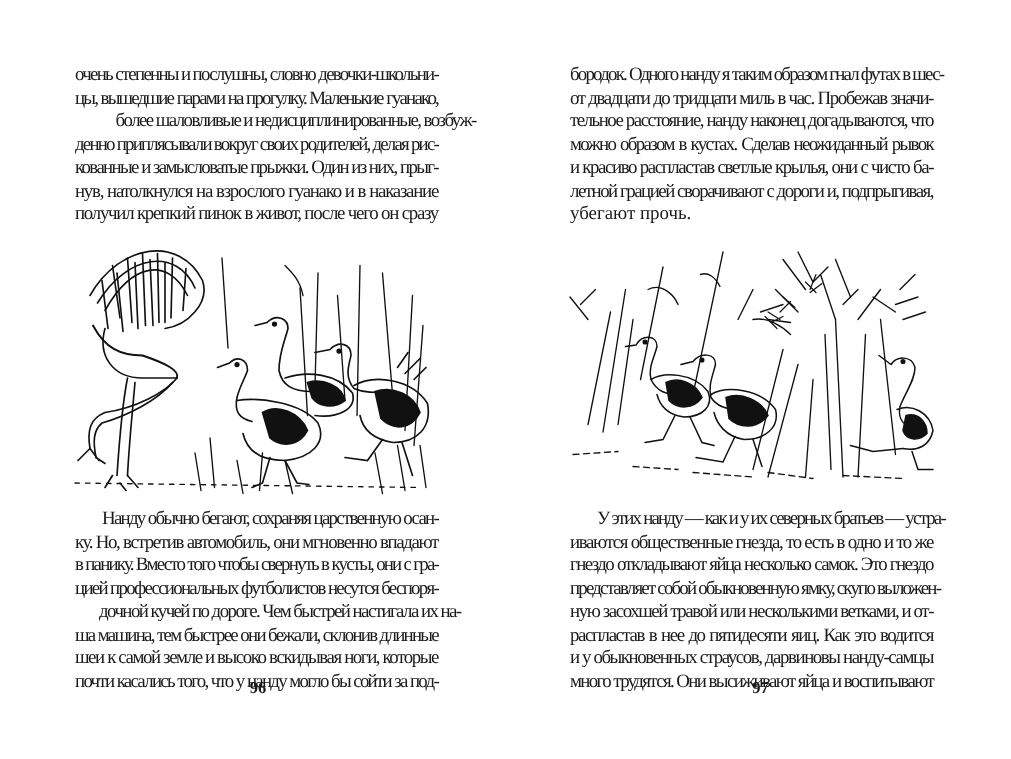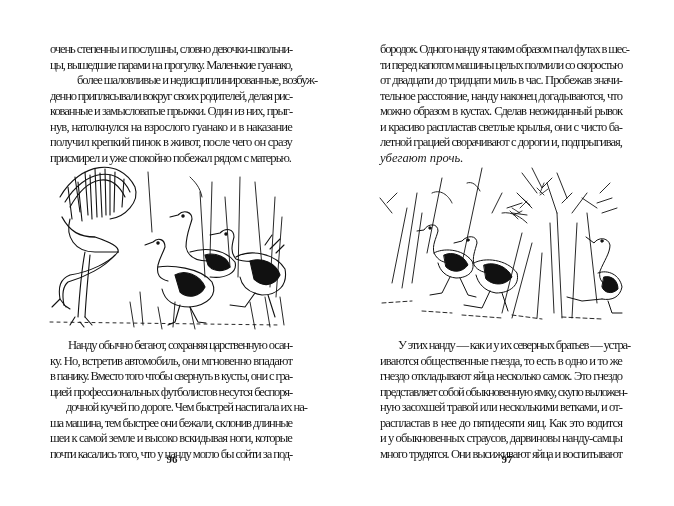--- a/index.html
+++ b/index.html
@@ -31,21 +31,20 @@
 
 <div class="page page-left">
   <div class="col col-top">
     <span class="line" style="white-space: nowrap; letter-spacing: -1.15px;">очень степенны и послушны, словно девочки-школьни-</span>
     <span class="line" style="white-space: nowrap; letter-spacing: -1.2px;">цы, вышедшие парами на прогулку. Маленькие гуанако,</span>
     <span class="line" style="white-space: nowrap; letter-spacing: -1.05px; margin-left: 27px;">более шаловливые и недисциплинированные, возбуж-</span>
     <span class="line" style="white-space: nowrap; letter-spacing: -1.2px;">денно приплясывали вокруг своих родителей, делая рис-</span>
     <span class="line" style="white-space: nowrap; letter-spacing: -1.1px;">кованные и замысловатые прыжки. Один из них, прыг-</span>
     <span class="line" style="white-space: nowrap; letter-spacing: -0.85px;">нув, натолкнулся на взрослого гуанако и в наказание</span>
     <span class="line" style="white-space: nowrap; letter-spacing: -0.85px;">получил крепкий пинок в живот, после чего он сразу</span>
-    <span class="line last" style="white-space: nowrap; letter-spacing: -1px;">присмирел и уже спокойно побежал рядом с матерью.</span>
   </div>
 
   <div class="illus">
     <svg viewBox="0 0 250 175" fill="none" stroke="#111" stroke-width="1.1" stroke-linecap="round">
 
       <g>
         <path d="M20 40 C40 5, 80 0, 95 30 C100 45, 85 60, 70 62"></path>
         <path d="M25 45 C45 12, 78 8, 90 35"></path>
         <path d="M30 50 C48 18, 72 14, 85 40"></path>
         <path d="M35 20 L40 55 M45 15 L48 58 M55 12 L57 60 M65 12 L66 58 M75 15 L74 55 M84 22 L82 50"></path>
@@ -105,27 +104,26 @@
     <span class="line" style="white-space: nowrap; letter-spacing: -0.95px;">шеи к самой земле и высоко вскидывая ноги, которые</span>
     <span class="line" style="white-space: nowrap; letter-spacing: -1.15px;">почти касались того, что у нанду могло бы сойти за под-</span>
   </div>
 
   <div class="folio">96</div>
 </div>
 
 <div class="page page-right">
   <div class="col col-top">
     <span class="line" style="white-space: nowrap; letter-spacing: -1.2px;">бородок. Одного нанду я таким образом гнал футах в шес-</span>
-    <span class="line" style="white-space: nowrap; letter-spacing: -1.2px;">ти перед капотом машины целых полмили со скоростью</span>
     <span class="line" style="white-space: nowrap; letter-spacing: -0.95px;">от двадцати до тридцати миль в час. Пробежав значи-</span>
     <span class="line" style="white-space: nowrap; letter-spacing: -1px;">тельное расстояние, нанду наконец догадываются, что</span>
     <span class="line" style="white-space: nowrap; letter-spacing: -1.1px;">можно образом в кустах. Сделав неожиданный рывок</span>
     <span class="line" style="white-space: nowrap; letter-spacing: -0.95px;">и красиво распластав светлые крылья, они с чисто ба-</span>
     <span class="line" style="white-space: nowrap; letter-spacing: -1px;">летной грацией сворачивают с дороги и, подпрыгивая,</span>
-    <span class="line last" style="white-space: nowrap; letter-spacing: 0px; font-style: italic;">убегают прочь.</span>
+    <span class="line last" style="white-space: nowrap; letter-spacing: 0px;">убегают прочь.</span>
   </div>
 
   <div class="illus">
     <svg viewBox="0 0 255 170" fill="none" stroke="#111" stroke-width="1" stroke-linecap="round">
 
       <g stroke-width="0.9">
         <path d="M20 130 L35 55 M30 135 L45 40 M55 100 L70 25 M60 40 C70 35, 78 45, 80 50"></path>
         <path d="M90 110 L110 15 M95 30 C100 28, 105 32, 108 38 M120 60 L130 40"></path>
         <path d="M40 130 L50 60 M15 50 L25 40 M20 60 L8 45"></path>
         <path d="M150 20 L165 40 M160 15 L170 35 L180 25 M175 30 L185 60 M185 20 L195 45"></path>

